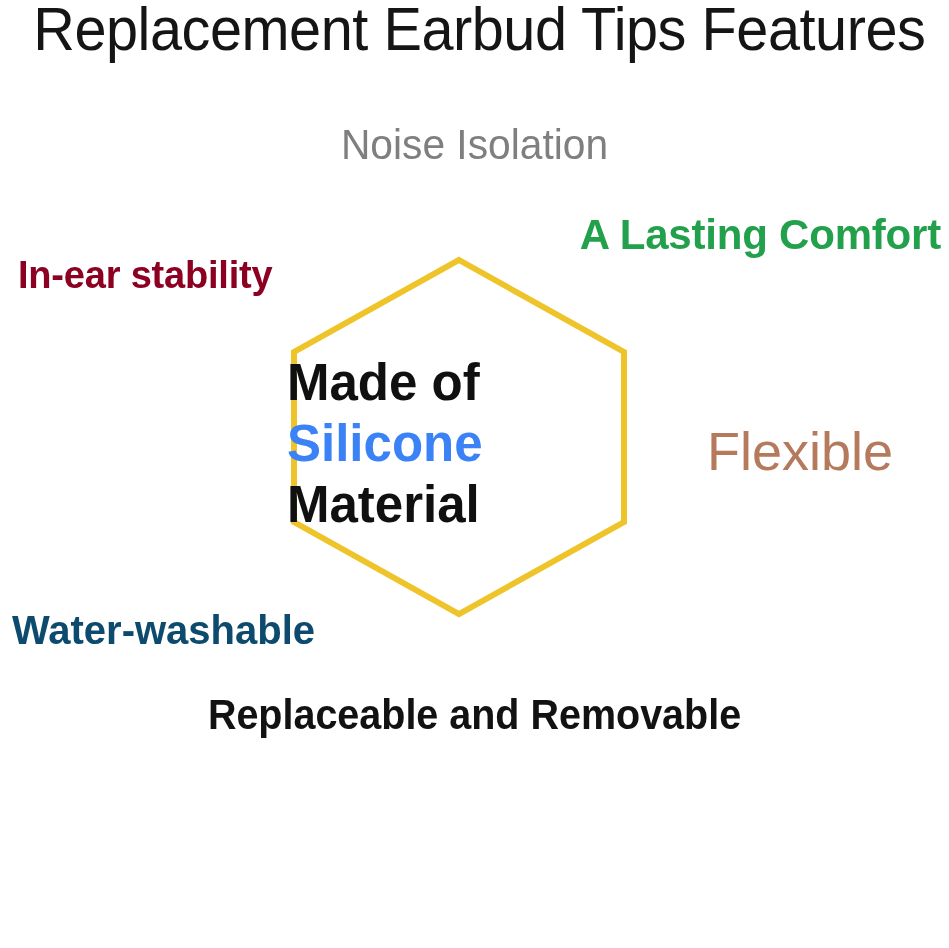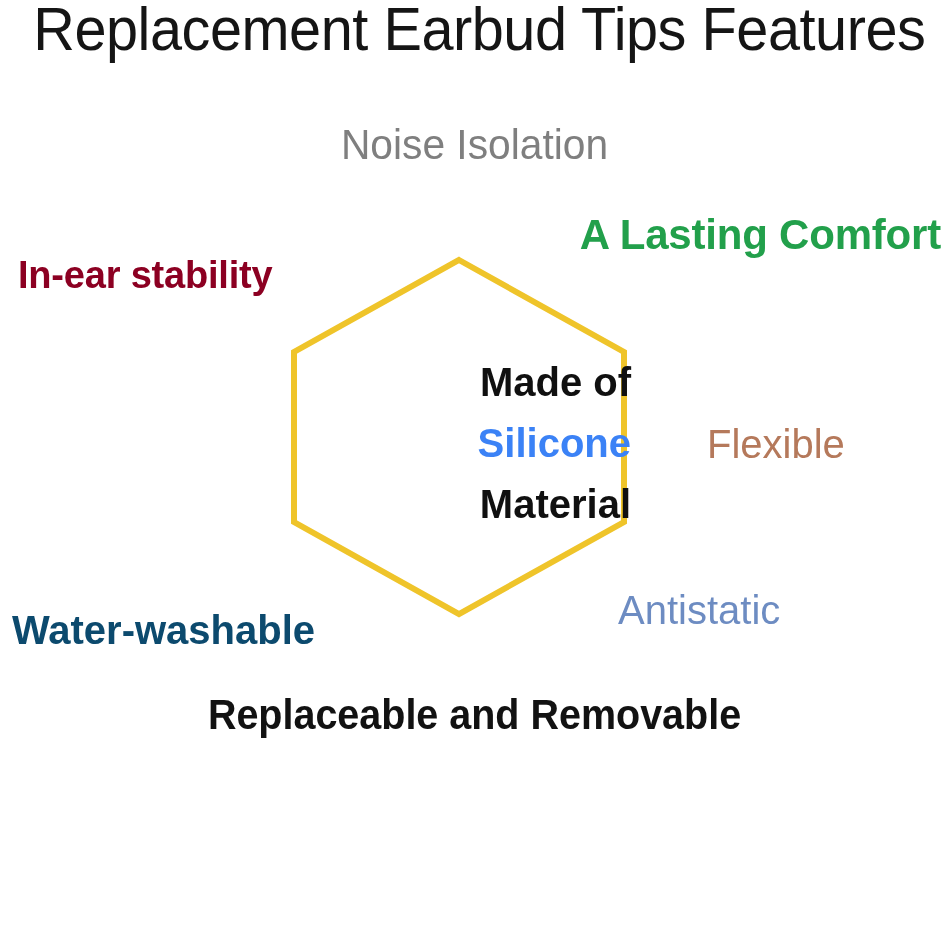--- a/index.html
+++ b/index.html
@@ -72,21 +72,21 @@
 
   .feat-durable {
     left: 48px; top: 430px;
     font-size: 40px;
     font-weight: 700;
     color: #9c4d9e;
   }
 
   .feat-flexible {
     left: 707px; top: 424px;
-    font-size: 40px;
+    font-size: 54px;
     font-weight: 400;
     color: #b5795b;
   }
 
   .feat-water {
     left: 12px; top: 610px;
     font-size: 40px;
     font-weight: 700;
     color: #17a4dc;
   }
@@ -116,23 +116,23 @@
     width: 344px;
     height: 368px;
   }
   .hex-wrap svg { display: block; }
 
   .hex-text {
     position: absolute;
     left: 287px;
     top: 352px;
     width: 344px;
-    text-align: right;
+    text-align: left;
     line-height: 61px;
-    font-size: 40px;
+    font-size: 51px;
     font-weight: 700;
     color: #101010;
   }
   .hex-line { display: block; white-space: nowrap; }
   .hex-line.accent { color: #e8262c; }
 
   
   .buds {
     position: absolute;
     left: 0;
@@ -248,21 +248,20 @@
 
   <div class="feat feat-comfort" style="color: rgb(34, 160, 75);">A Lasting Comfort</div>
 
   <div class="feat feat-stability" style="color: rgb(140, 0, 34);">In-ear stability</div>
 
 
   <div class="feat feat-flexible" style="color: rgb(181, 121, 91);">Flexible</div>
 
   <div class="feat feat-water" style="color: #0c4a6e;">Water-washable</div>
 
-  <div class="feat feat-antistatic" style="color: rgb(109, 140, 194);">Antistatic</div>
 
   <div class="feat feat-replaceable" style="color: rgb(18, 18, 18);">Replaceable and Removable</div>
 
   <div class="hex-wrap">
     <svg width="344" height="368" viewBox="0 0 344 368" aria-hidden="true">
       <polygon id="hex-poly" points="172,7 337,99 337,269 172,361 7,269 7,99" fill="none" stroke="#efc42a" stroke-width="6" stroke-linejoin="miter"></polygon>
     </svg>
   </div>
 
   <div class="hex-text">

